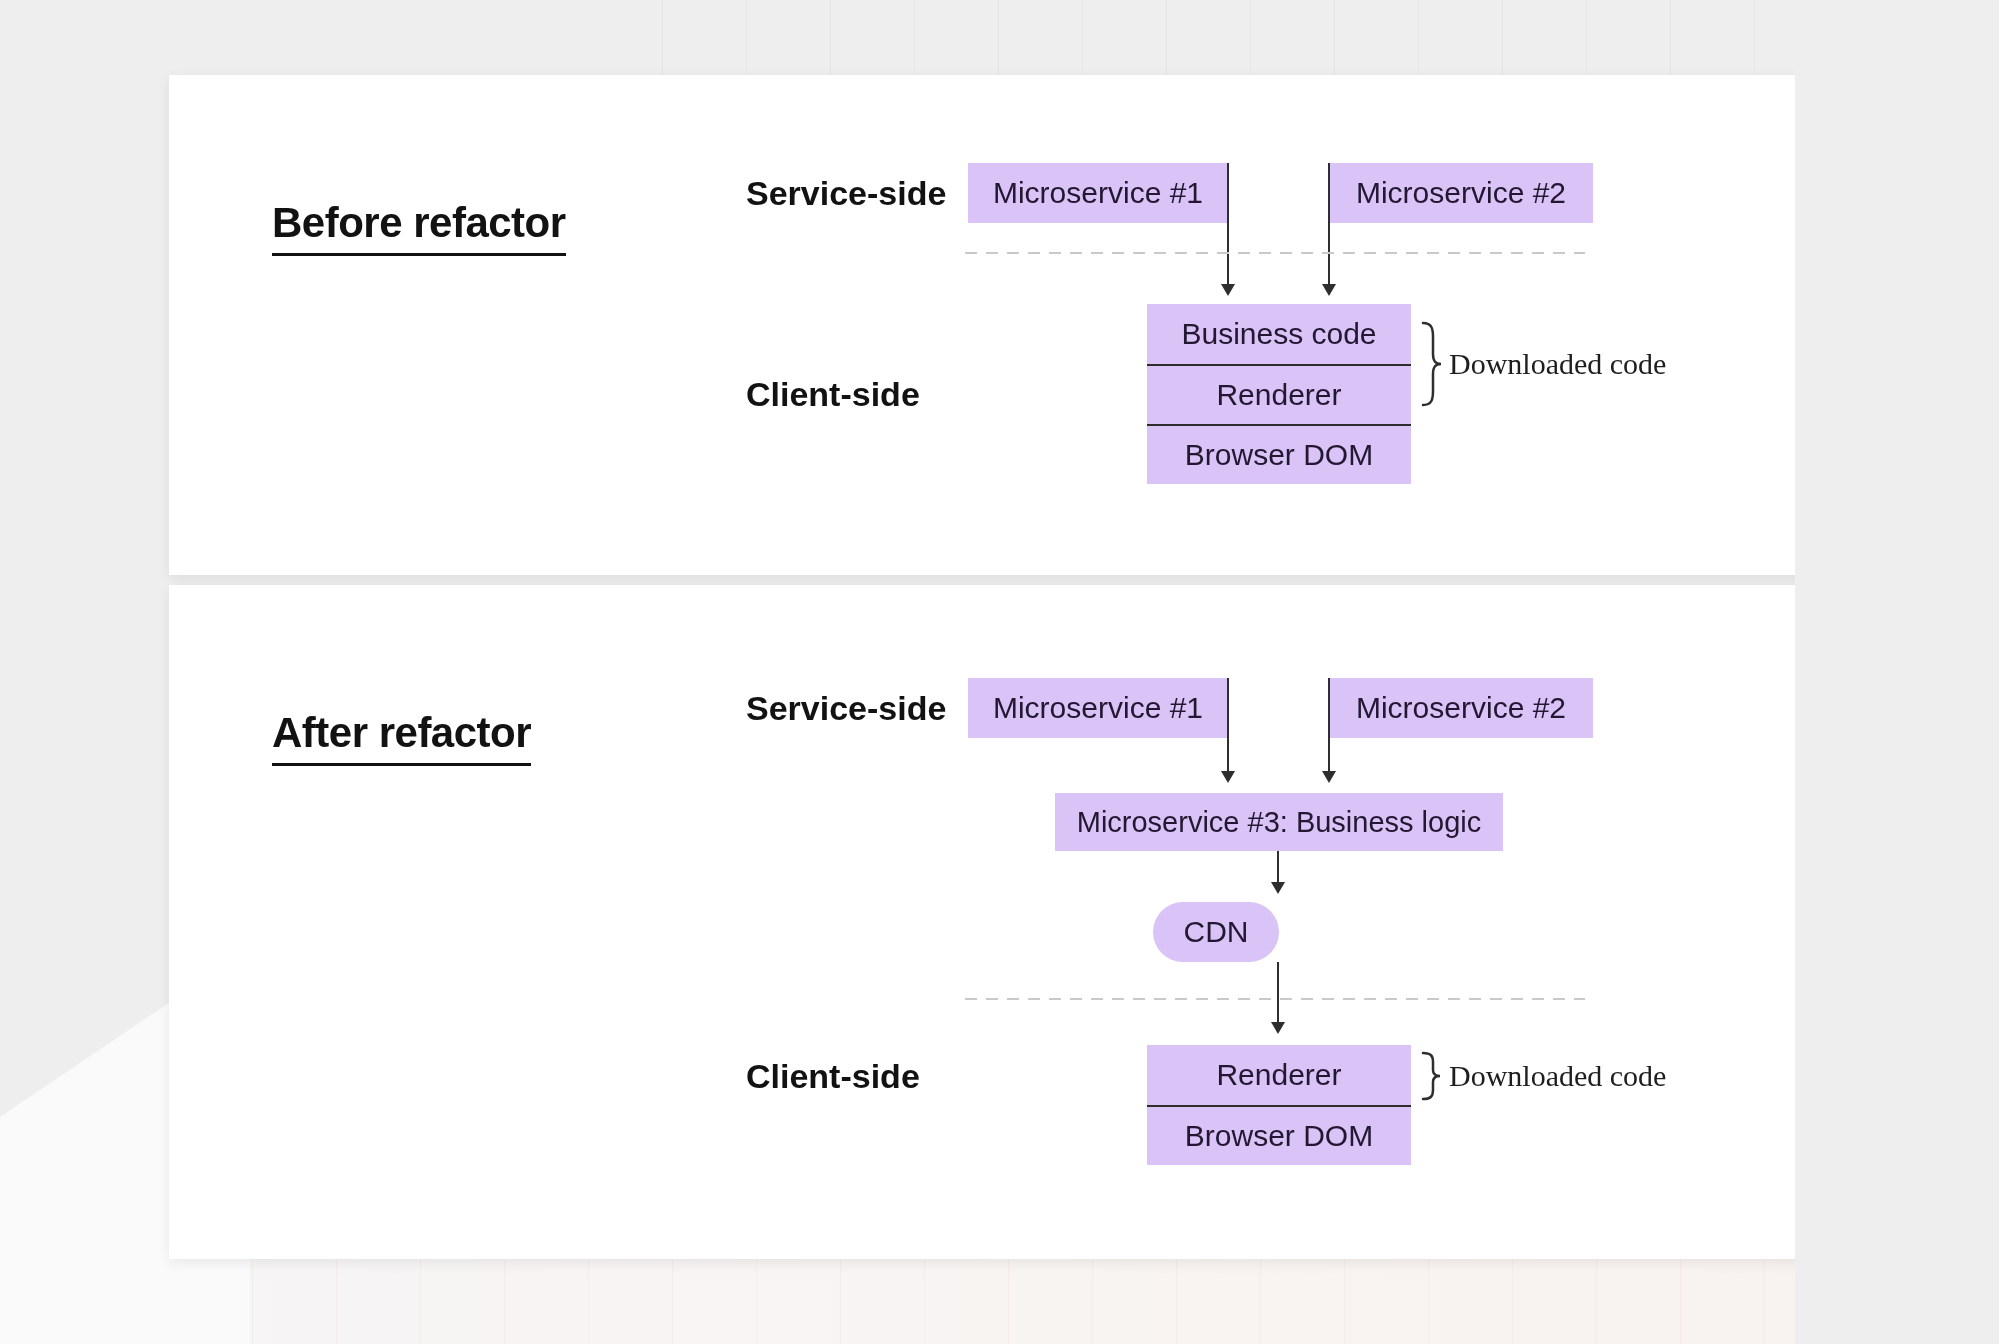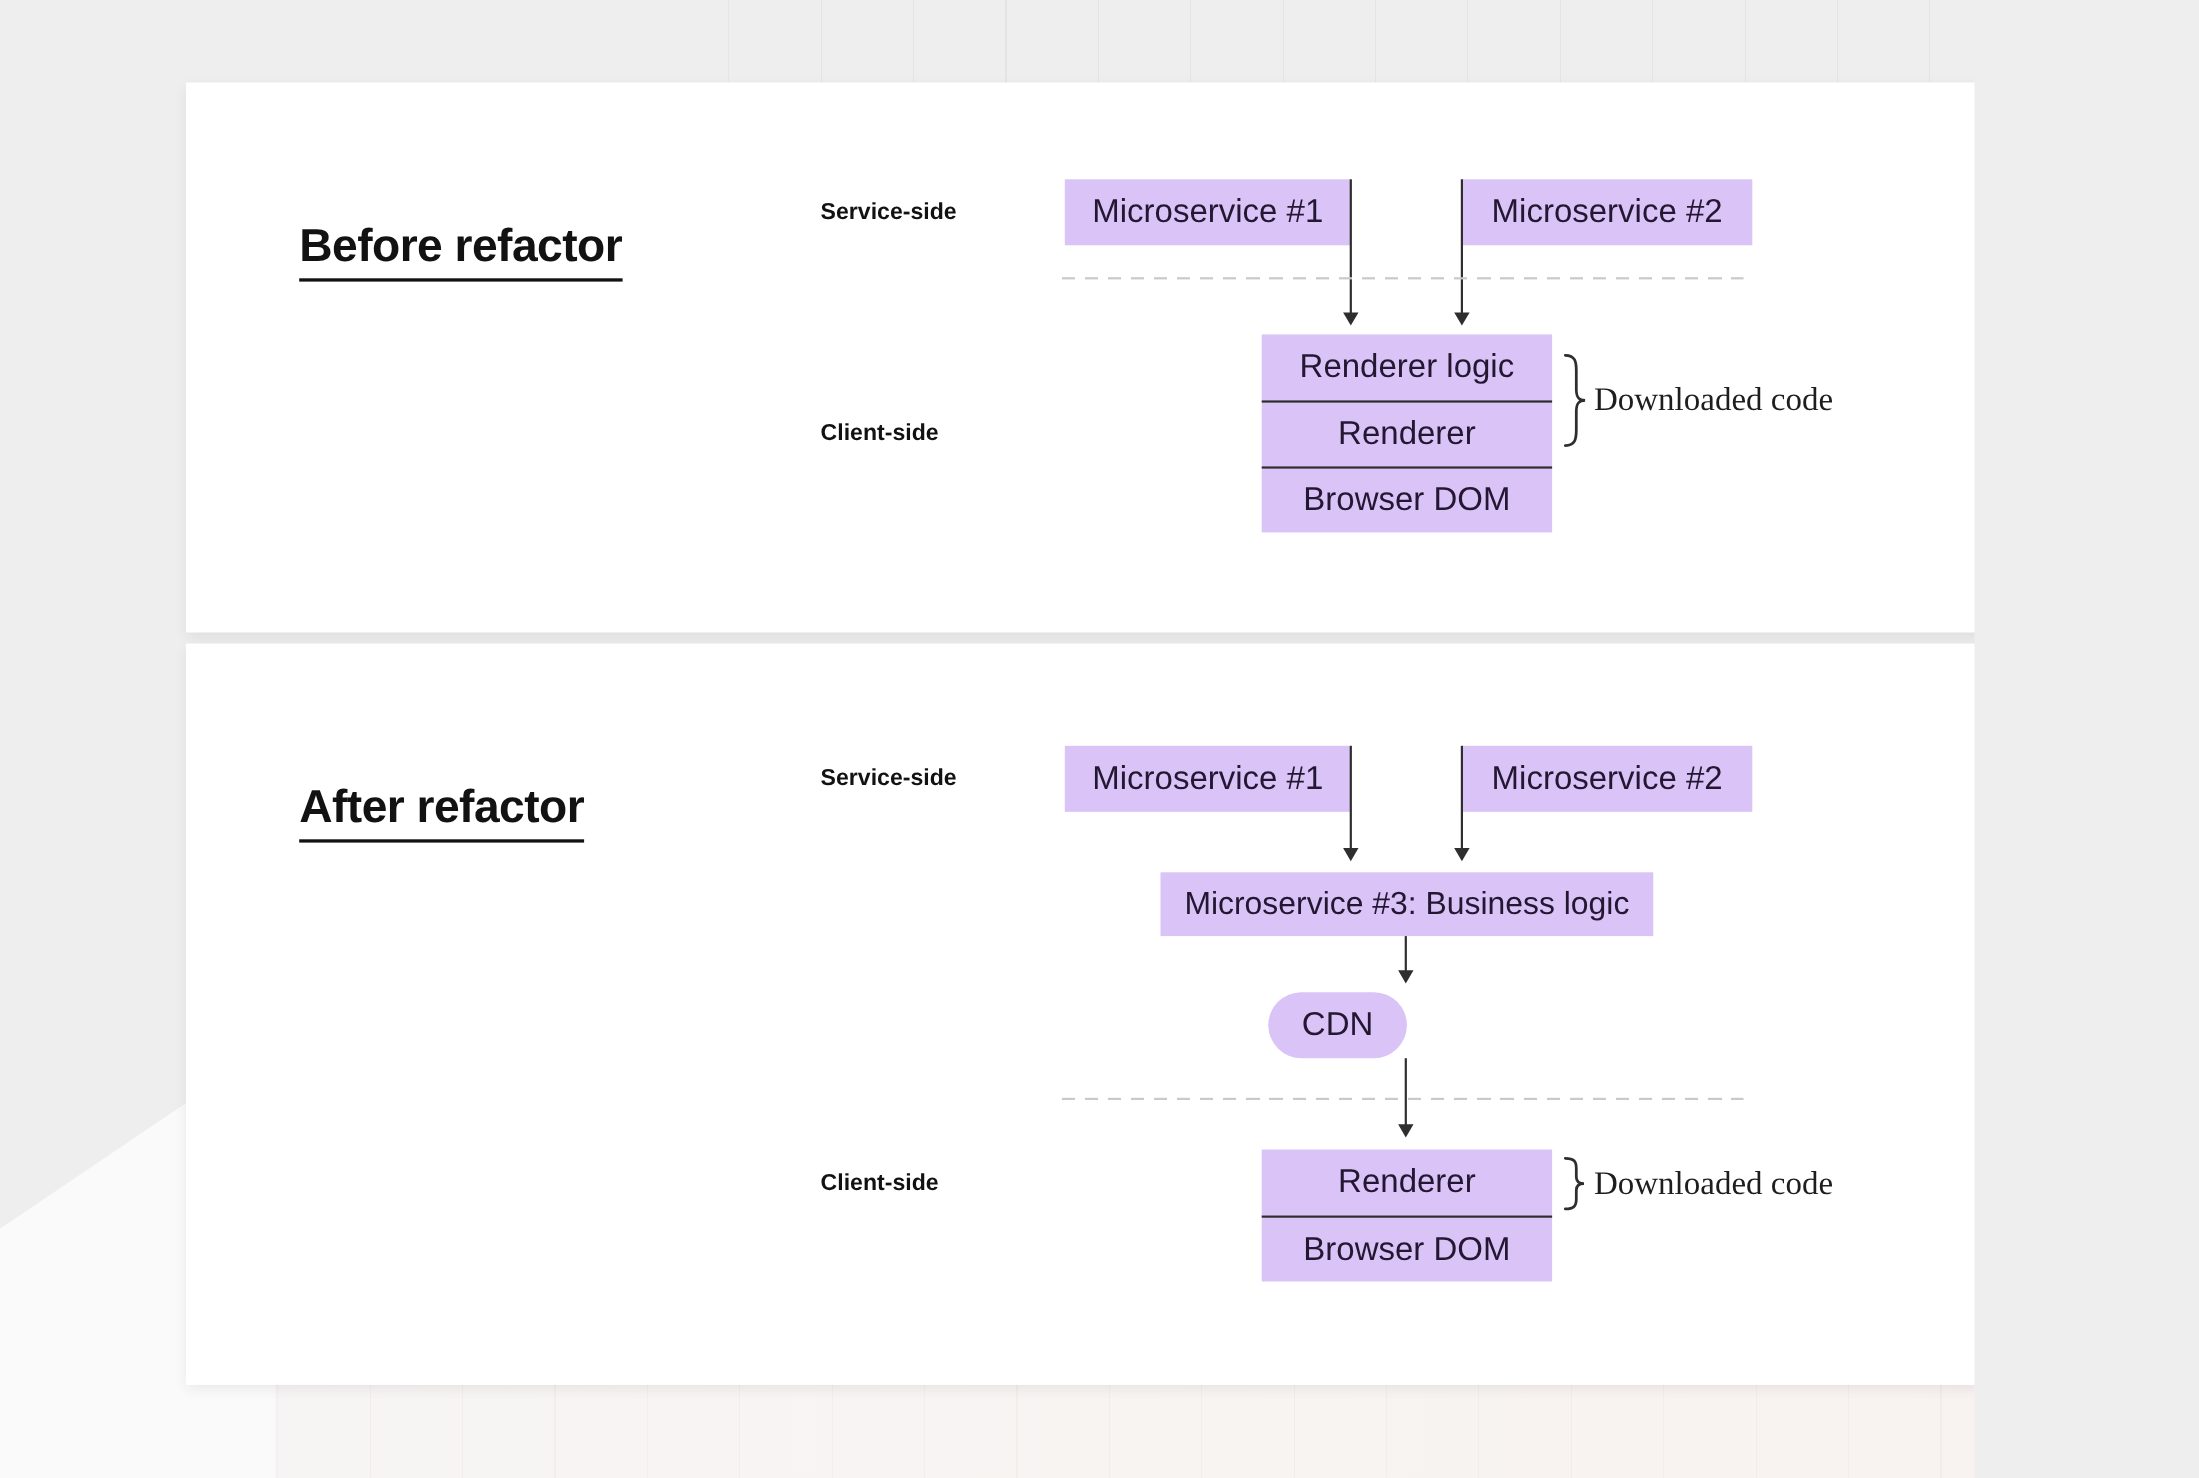--- a/index.html
+++ b/index.html
@@ -39,21 +39,21 @@
     box-shadow:0 4px 12px rgba(0,0,0,0.07);
   }
   .panel.before{top:75px;height:500px;}
   .panel.after{top:585px;height:674px;}
   .title{
     position:absolute;left:103px;top:90px;
     font-size:42px;font-weight:700;letter-spacing:-0.5px;color:#121212;
     border-bottom:3px solid #121212;padding-bottom:7px;line-height:1.1;white-space:nowrap;
   }
   .side-label{
-    position:absolute;left:577px;font-size:21px;font-weight:700;color:#121212;
+    position:absolute;left:577px;font-size:34px;font-weight:700;color:#121212;
     line-height:36px;white-space:nowrap;
   }
   .pbox{
     position:absolute;background:#d9c3f7;color:#231732;
     display:flex;align-items:center;justify-content:center;
     font-size:30px;line-height:1;white-space:nowrap;
   }
   .cdn{border-radius:30px;}
   .stack{position:absolute;width:264px;}
   .stack .row{
@@ -105,21 +105,21 @@
       <span>Microservice #2</span>
     </div>
 
     <div class="arrow" style="left:1059px;top:88px;height:133px;"></div>
     <div class="arrow" style="left:1160px;top:88px;height:133px;"></div>
 
     <div class="dashed" style="top:177px;"></div>
 
     <div class="stack" style="left:978px;top:229px;">
       <div class="row">
-        <span>Renderer logic</span>
+        <span>Business code</span>
       </div>
       <div class="row">
         <span>Renderer</span>
       </div>
       <div class="row">
         <span>Browser DOM</span>
       </div>
     </div>
 
     <div class="brace" style="top:246px;">

